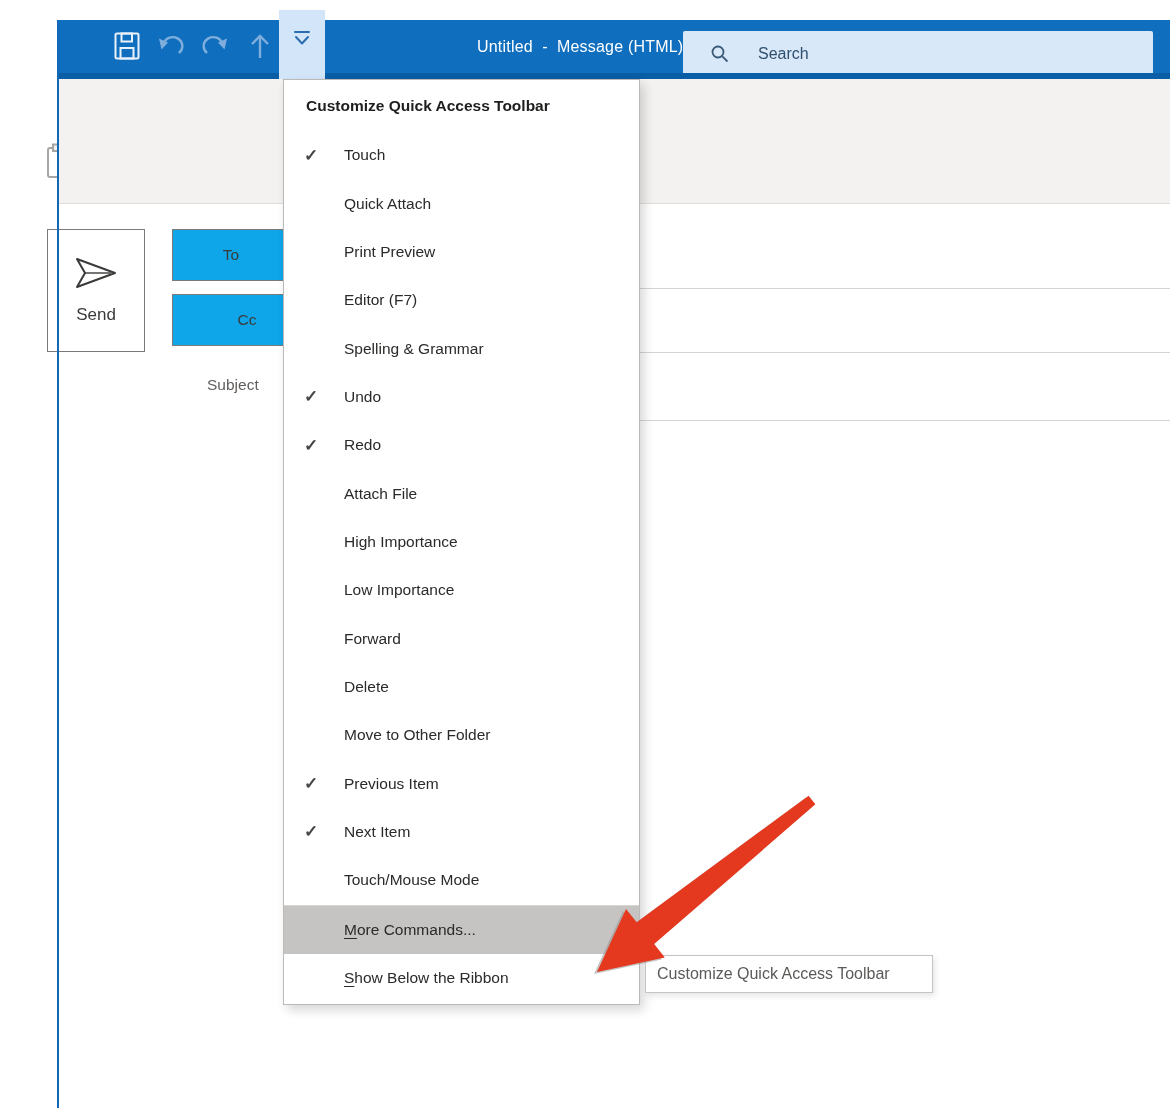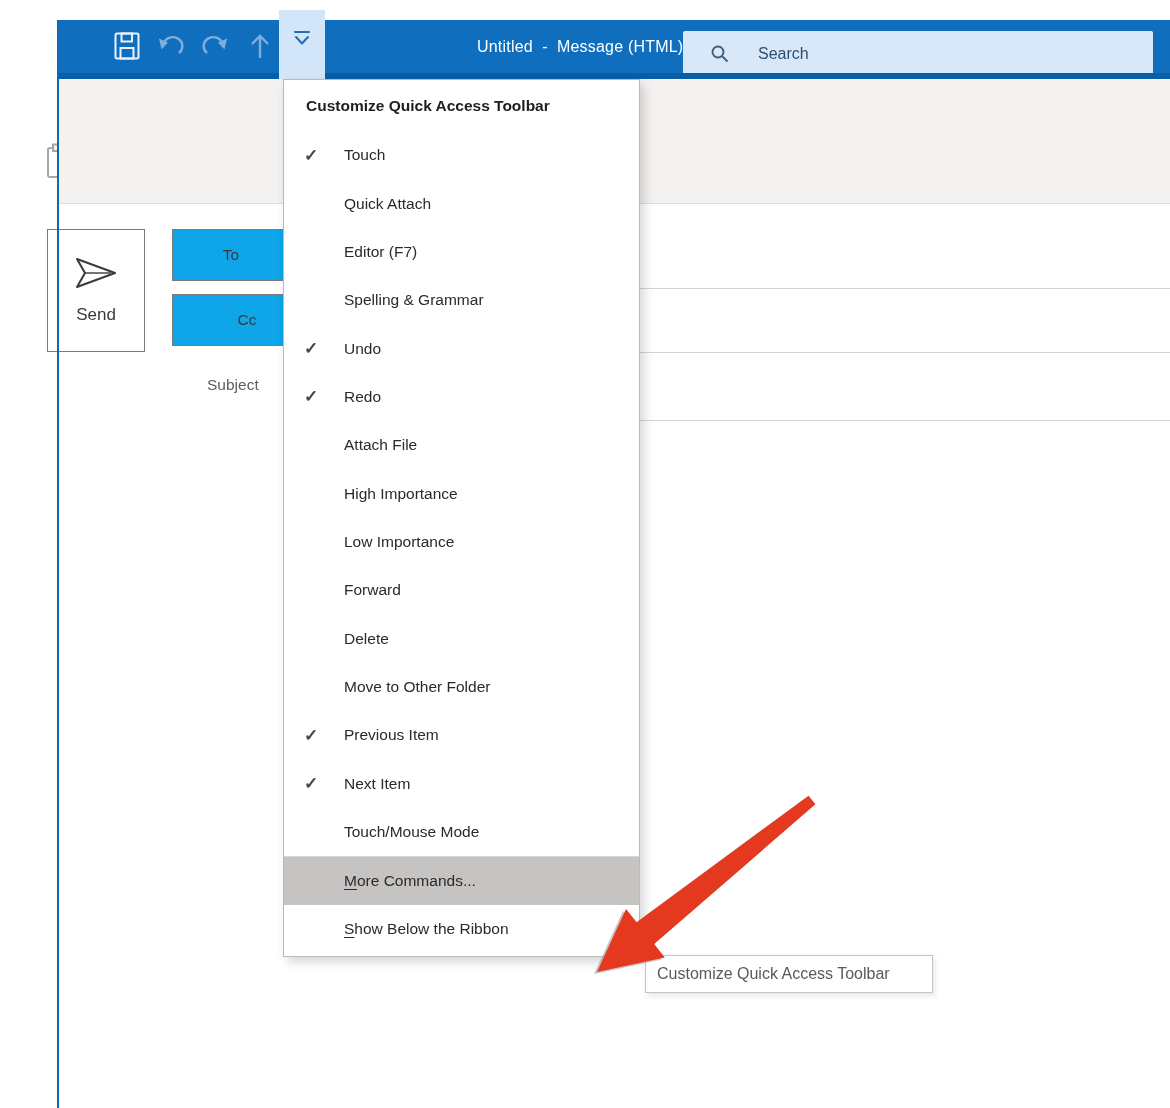--- a/index.html
+++ b/index.html
@@ -275,20 +275,24 @@
         <div class="menu-item">
           <span class="check">✓</span>
           <span>Touch</span>
         </div>
         <div class="menu-item">
           <span class="check"></span>
           <span>Quick Attach</span>
         </div>
         <div class="menu-item">
           <span class="check"></span>
+          <span>Print Preview</span>
+        </div>
+        <div class="menu-item">
+          <span class="check"></span>
           <span>Editor (F7)</span>
         </div>
         <div class="menu-item">
           <span class="check"></span>
           <span>Spelling &amp; Grammar</span>
         </div>
         <div class="menu-item">
           <span class="check">✓</span>
           <span>Undo</span>
         </div>

